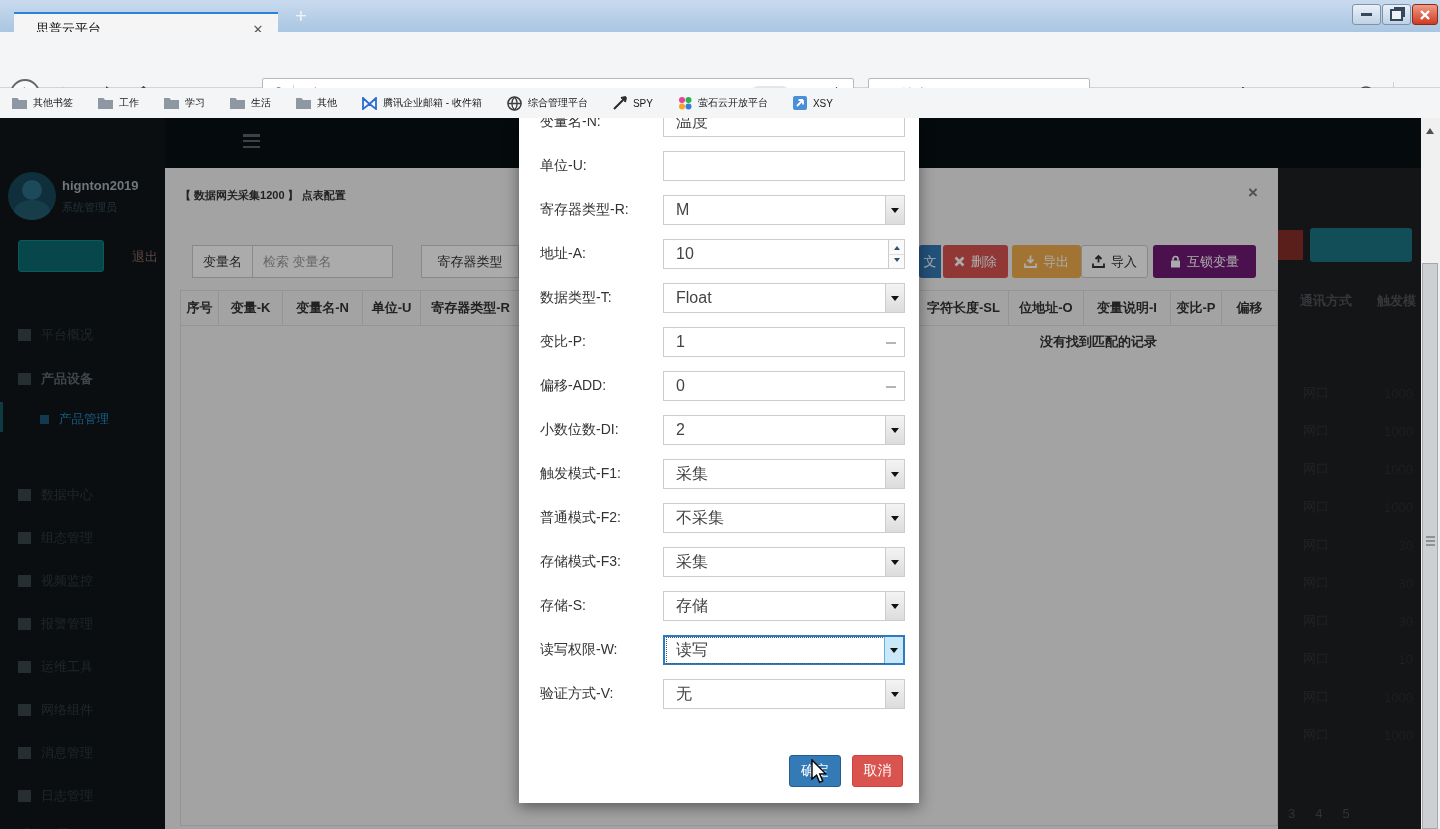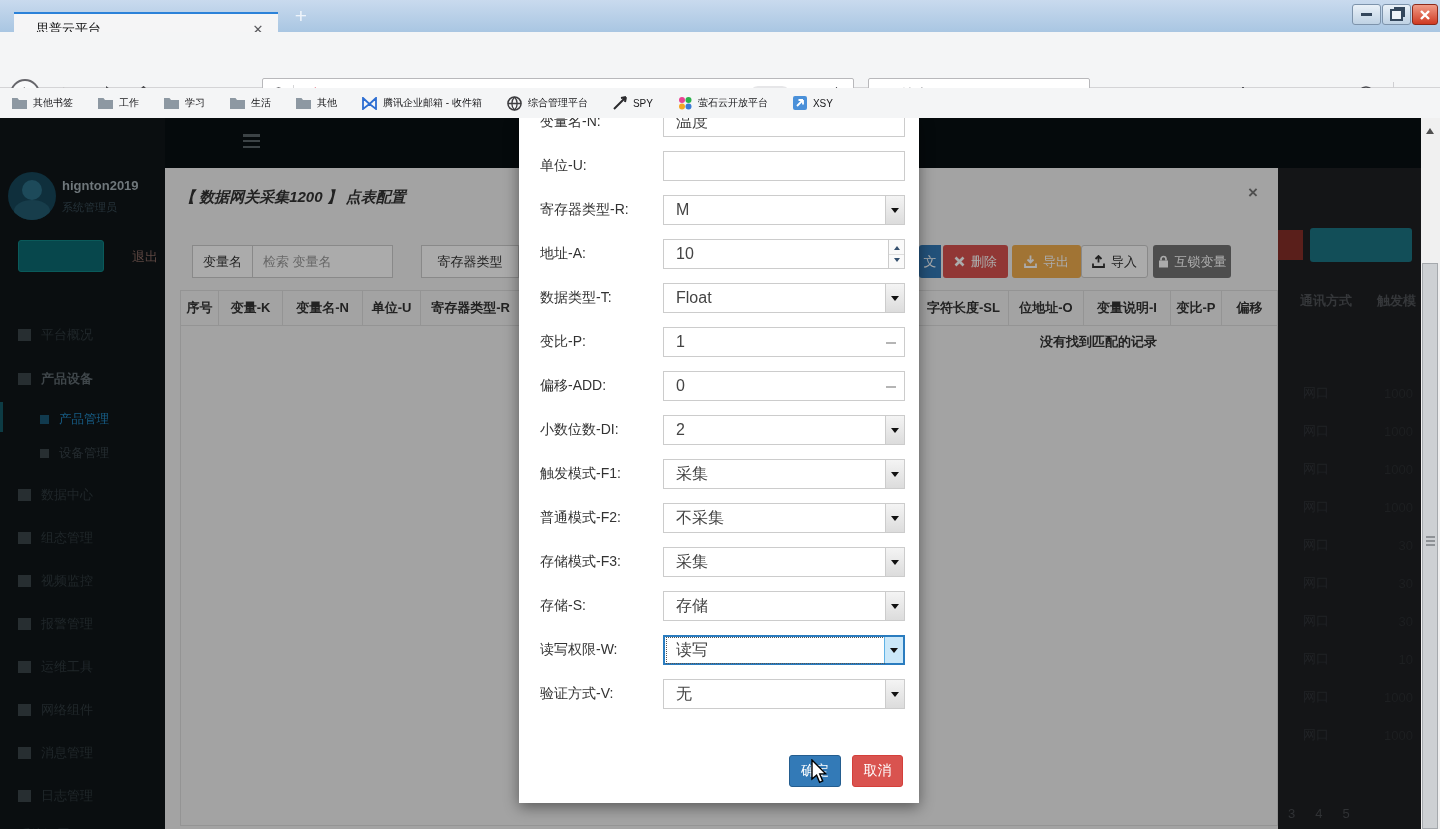--- a/index.html
+++ b/index.html
@@ -87,33 +87,33 @@
   #u-btn-teal{position:absolute;left:32px;top:60px;width:102px;height:34px;background:#124e58;border-radius:3px;}
   .u-head{position:absolute;top:124px;font-size:13px;font-weight:bold;color:#35373a;white-space:nowrap;}
   #u-rows{position:absolute;left:0;top:206px;width:143px;}
   .u-row{height:38px;display:flex;align-items:center;}
   .u-port{width:60px;padding-left:25px;font-size:13px;color:#212326;}
   .u-val{width:50px;text-align:right;font-size:13px;color:#1d1f21;}
   #u-pager{position:absolute;left:10px;top:638px;font-size:13px;color:#303235;display:flex;gap:20px;}
 
   
   #panel{left:165px;top:50px;width:1113px;height:661px;background:#f4f4f4;overflow:hidden;}
-  #panel-title{left:15px;top:20px;font-size:15px;font-weight:bold;color:#333;font-style:italic;}
+  #panel-title{left:15px;top:20px;font-size:11px;font-weight:bold;color:#333;}
   #panel-close{left:1083px;top:16px;font-size:17px;font-weight:bold;color:#777;line-height:1;}
   .pbtn{position:absolute;top:77px;height:33px;box-sizing:border-box;border-radius:3px;
     display:flex;align-items:center;justify-content:center;gap:6px;font-size:13px;}
   .pbtn.light{background:#fff;border:1px solid #ccc;color:#333;border-radius:0;}
   #flt-field{left:27px;width:61px;}
   #flt-input{left:88px;width:140px;border-left:none;justify-content:flex-start;padding-left:10px;color:#999;}
   #flt-type{left:256px;width:98px;}
   #pb-partial{left:754px;width:22px;background:#337ab7;color:#fff;border-radius:3px 0 0 3px;overflow:hidden;}
   #pb-del{left:778px;width:65px;background:#d9534f;color:#fff;}
   #pb-exp{left:847px;width:69px;background:#f0ad4e;color:#fff;}
   #pb-imp{left:916px;width:67px;background:#fff;border:1px solid #ccc;color:#333;}
-  #pb-lock{left:988px;width:78px;background:#737373;color:#fff;}
+  #pb-lock{left:988px;width:103px;background:#701a75;color:#fff;}
   #ptable{left:15px;top:122px;width:1098px;height:536px;border:1px solid #ddd;box-sizing:border-box;}
   .th-group{position:absolute;top:122px;height:36px;display:flex;}
   #thg-left{left:15px;}
   #thg-right{left:754px;}
   .th{box-sizing:border-box;border:1px solid #ddd;border-left:none;display:flex;
     align-items:center;justify-content:center;font-size:13px;font-weight:bold;color:#333;
     white-space:nowrap;overflow:hidden;}
   #thg-left .th:first-child{border-left:1px solid #ddd;}
   #empty-msg{left:875px;top:165px;font-size:13px;font-weight:bold;color:#333;white-space:nowrap;}
 
@@ -363,24 +363,20 @@
         <span>平台概况</span>
       </div>
     <div class="side-item section" style="top:244px">
         <span class="sq"></span>
         <span>产品设备</span>
       </div>
     <div class="side-item sub active" style="top:284px">
         <span class="sq"></span>
         <span>产品管理</span>
       </div>
-    <div class="side-item sub" style="top:318px">
-        <span class="sq"></span>
-        <span>设备管理</span>
-      </div>
     <div class="side-item" style="top:360px">
         <span class="sq"></span>
         <span>数据中心</span>
       </div>
     <div class="side-item" style="top:403px">
         <span class="sq"></span>
         <span>组态管理</span>
       </div>
     <div class="side-item" style="top:446px">
         <span class="sq"></span>

